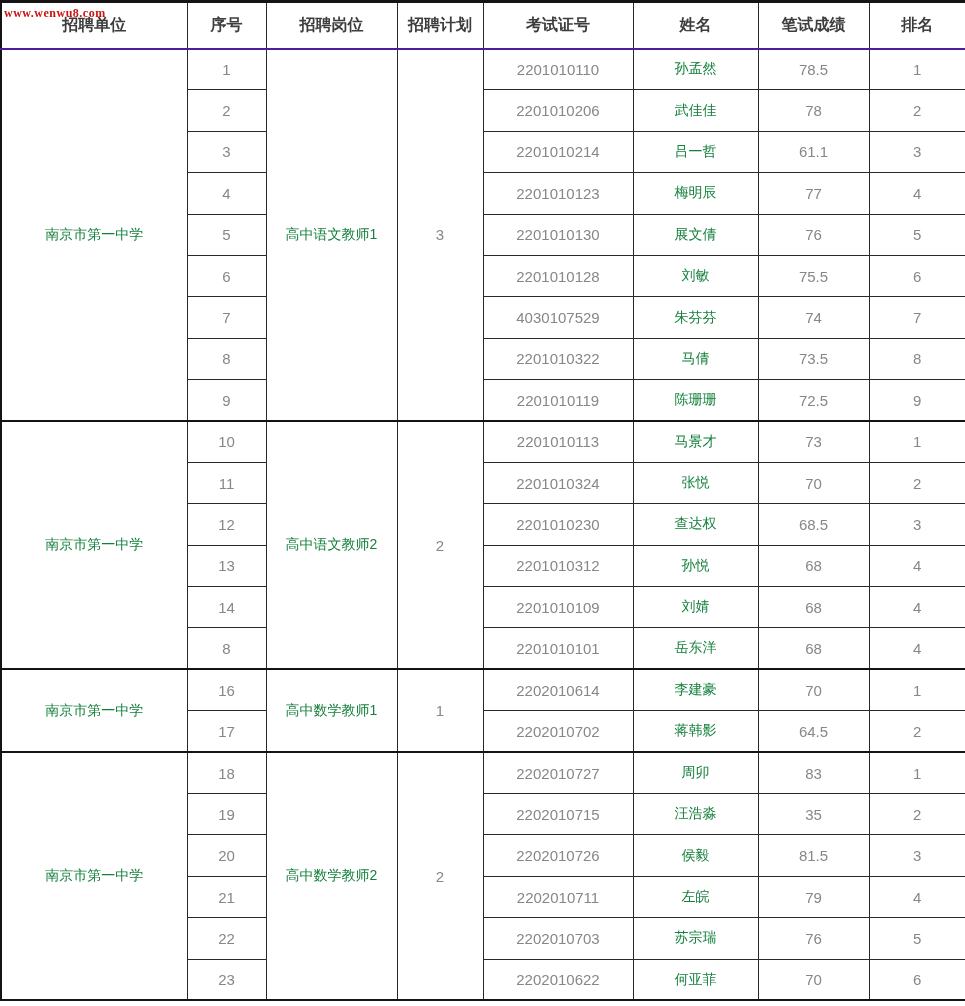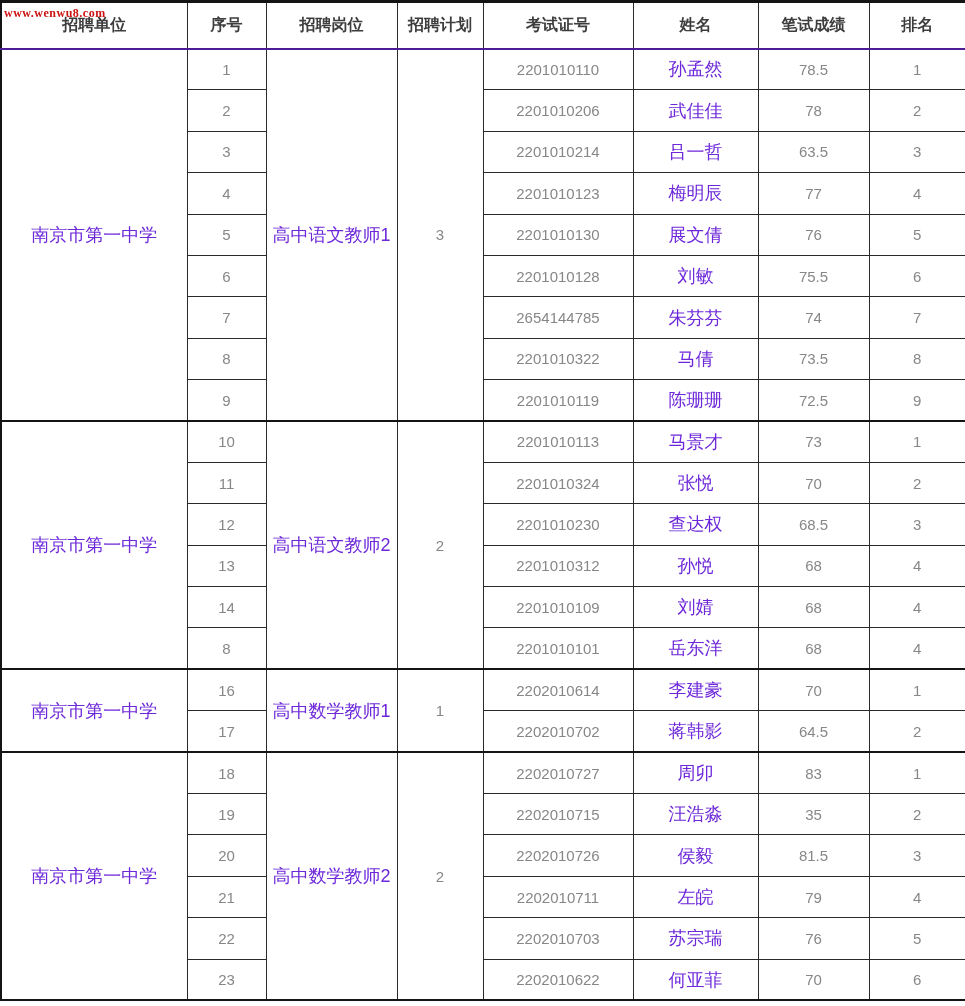--- a/index.html
+++ b/index.html
@@ -28,21 +28,21 @@
     text-align: center; vertical-align: middle;
     overflow: hidden; white-space: nowrap;
   }
   .score-table thead th {
     height: 47px;
     font-size: 16px; font-weight: bold; color: #3d3d3d;
     border-bottom: 2px solid #4c1d95;
   }
   .score-table tbody tr { height: 41.4px; }
   .score-table tbody tr.group-start td { border-top: 2px solid #141414; }
-  .score-table td.txt { color: #6d28d9; font-size: 18px; }
+  .score-table td.txt { color: #15803d; font-size: 14px; }
   .score-table td.num { color: #878787; font-size: 15px; font-family: "Liberation Sans", sans-serif; }
 </style>
 </head>
 <body>
 
 <div class="watermark">www.wenwu8.com</div>
 
 <table class="score-table">
   <colgroup>
     <col style="width:186px">
@@ -81,21 +81,21 @@
         <td class="num">2</td>
         <td class="num">2201010206</td>
         <td class="txt">武佳佳</td>
         <td class="num">78</td>
         <td class="num">2</td>
       </tr>
       <tr>
         <td class="num">3</td>
         <td class="num">2201010214</td>
         <td class="txt">吕一哲</td>
-        <td class="num">63.5</td>
+        <td class="num">61.1</td>
         <td class="num">3</td>
       </tr>
       <tr>
         <td class="num">4</td>
         <td class="num">2201010123</td>
         <td class="txt">梅明辰</td>
         <td class="num">77</td>
         <td class="num">4</td>
       </tr>
       <tr>
@@ -107,21 +107,21 @@
       </tr>
       <tr>
         <td class="num">6</td>
         <td class="num">2201010128</td>
         <td class="txt">刘敏</td>
         <td class="num">75.5</td>
         <td class="num">6</td>
       </tr>
       <tr>
         <td class="num">7</td>
-        <td class="num">2654144785</td>
+        <td class="num">4030107529</td>
         <td class="txt">朱芬芬</td>
         <td class="num">74</td>
         <td class="num">7</td>
       </tr>
       <tr>
         <td class="num">8</td>
         <td class="num">2201010322</td>
         <td class="txt">马倩</td>
         <td class="num">73.5</td>
         <td class="num">8</td>

